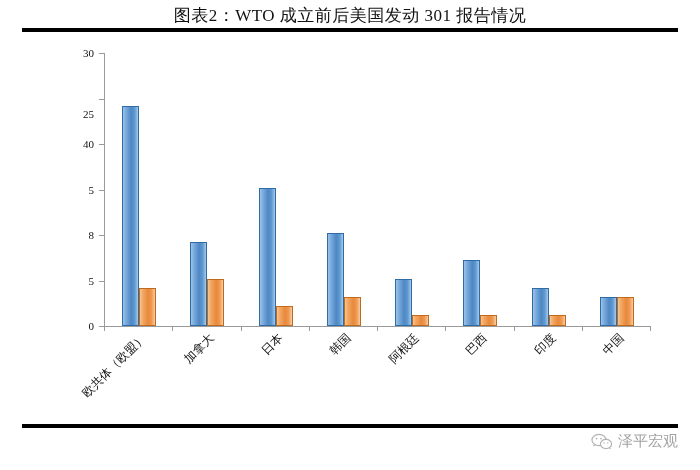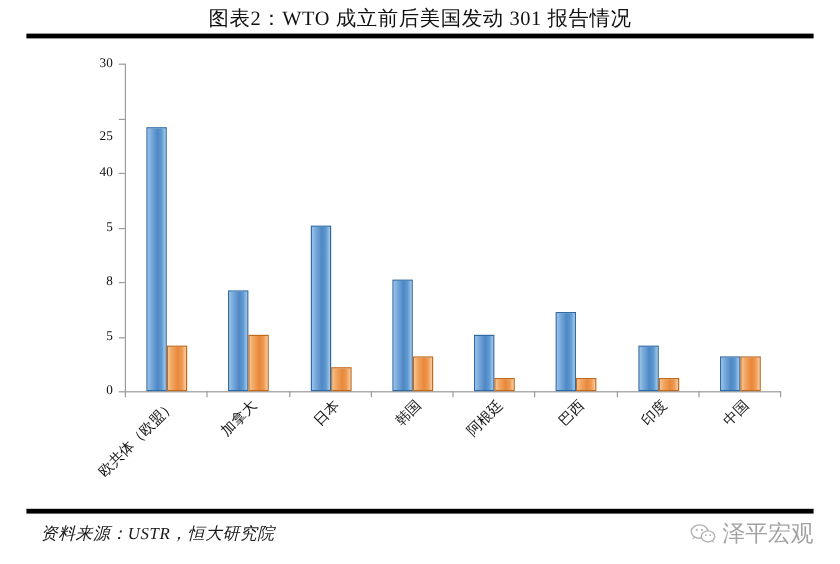--- a/index.html
+++ b/index.html
@@ -183,21 +183,21 @@
     align-items: center;
     gap: 5px;
     opacity: 0.55;
   }
   .wm-icon {
     width: 22px; height: 18px;
     position: relative;
   }
   .wm-text {
     font-family: Liberation Mono, monospace;
-    font-size: 19px;
+    font-size: 15px;
     color: #555555;
     white-space: nowrap;
   }
 </style>
 </head>
 <body>
 
 <div class="page">
 
   <div class="title-row">
@@ -260,21 +260,20 @@
       <div class="catlabel" style="left: -29.375px; width: 200px;">日本</div>
       <div class="catlabel" style="left: 38.875px; width: 200px;">韩国</div>
       <div class="catlabel" style="left: 107.125px; width: 200px;">阿根廷</div>
       <div class="catlabel" style="left: 175.375px; width: 200px;">巴西</div>
       <div class="catlabel" style="left: 243.625px; width: 200px;">印度</div>
       <div class="catlabel" style="left: 311.875px; width: 200px;">中国</div>
     </div>
 
   <div class="rule-bottom"></div>
 
-  <div class="source">资料来源：USTR，恒大研究院</div>
 
   <div class="watermark">
     <span class="wm-icon">
       <svg width="22" height="18" viewBox="0 0 22 18" aria-hidden="true">
         <ellipse cx="8" cy="7" rx="7" ry="5.6" fill="none" stroke="#777" stroke-width="1.2"></ellipse>
         <circle cx="5.6" cy="5.6" r="0.9" fill="#777"></circle>
         <circle cx="10" cy="5.6" r="0.9" fill="#777"></circle>
         <path d="M3 11.4 L1.6 13.6 L4.4 12.4 Z" fill="#777"></path>
         <ellipse cx="15" cy="11" rx="5.6" ry="4.6" fill="#fff" stroke="#777" stroke-width="1.2"></ellipse>
         <circle cx="13.2" cy="10" r="0.75" fill="#777"></circle>

